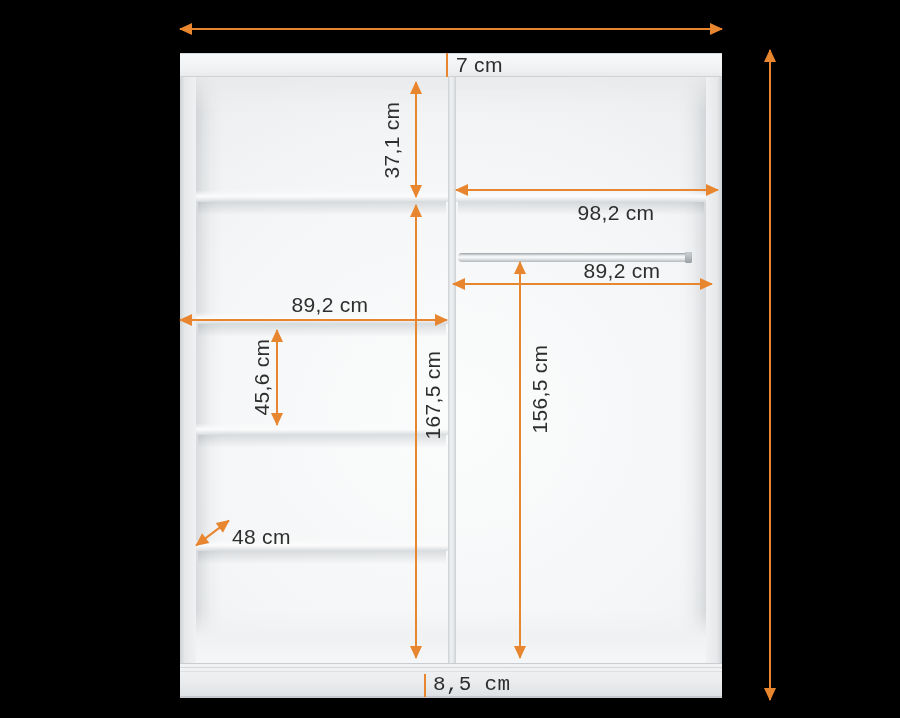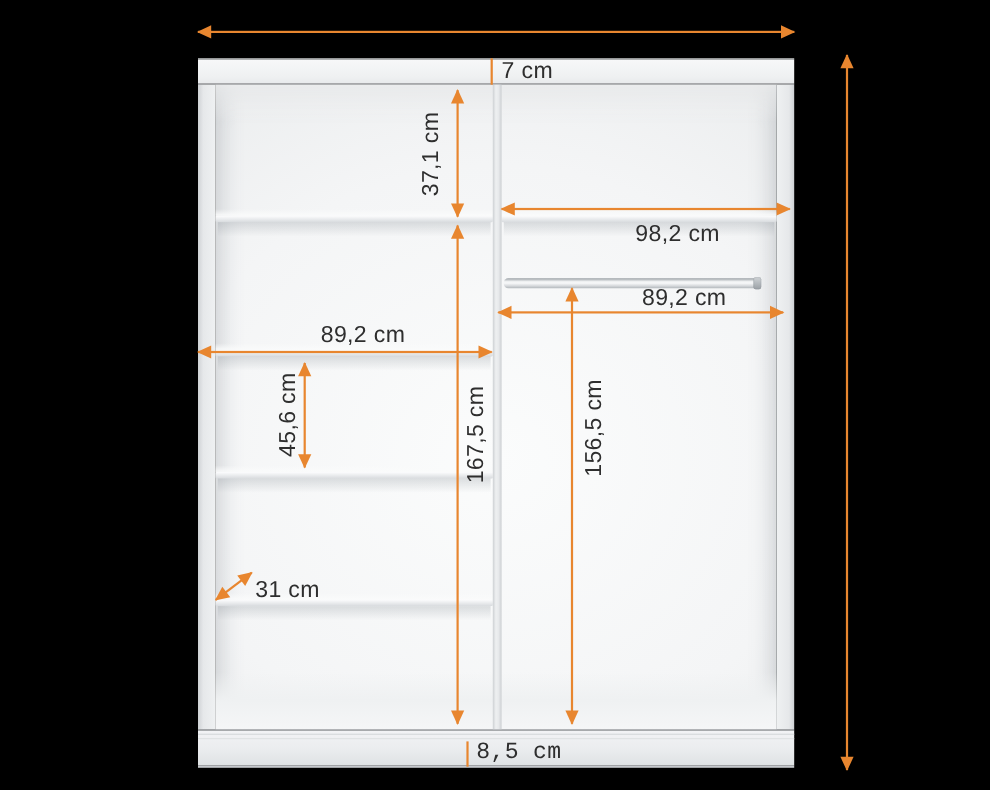--- a/index.html
+++ b/index.html
@@ -104,18 +104,18 @@
   <div class="dv" style="left:415px;top:205px;height:453px;"></div>
   <div class="lbl rot" style="left:433px;top:395px;">167,5 cm</div>
 
   <div class="dv" style="left:519px;top:262px;height:396px;"></div>
   <div class="lbl rot" style="left:540px;top:389px;">156,5 cm</div>
 
   <div class="dv" style="left:276px;top:330px;height:95px;"></div>
   <div class="lbl rot" style="left:262px;top:377px;">45,6 cm</div>
 
   <div class="dh" style="left:192px;top:532px;width:41px;transform:rotate(-37deg);"></div>
-  <div class="lbl" style="left:232px;top:526px;">31 cm</div>
+  <div class="lbl" style="left:232px;top:526px;">48 cm</div>
 
   <div class="tick" style="left:424px;top:674px;height:23px;"></div>
   <div class="lbl" style="left:433px;top:674px;font-family:Liberation Mono, monospace;">8,5 cm</div>
 
 </div>
 
 </body></html>

